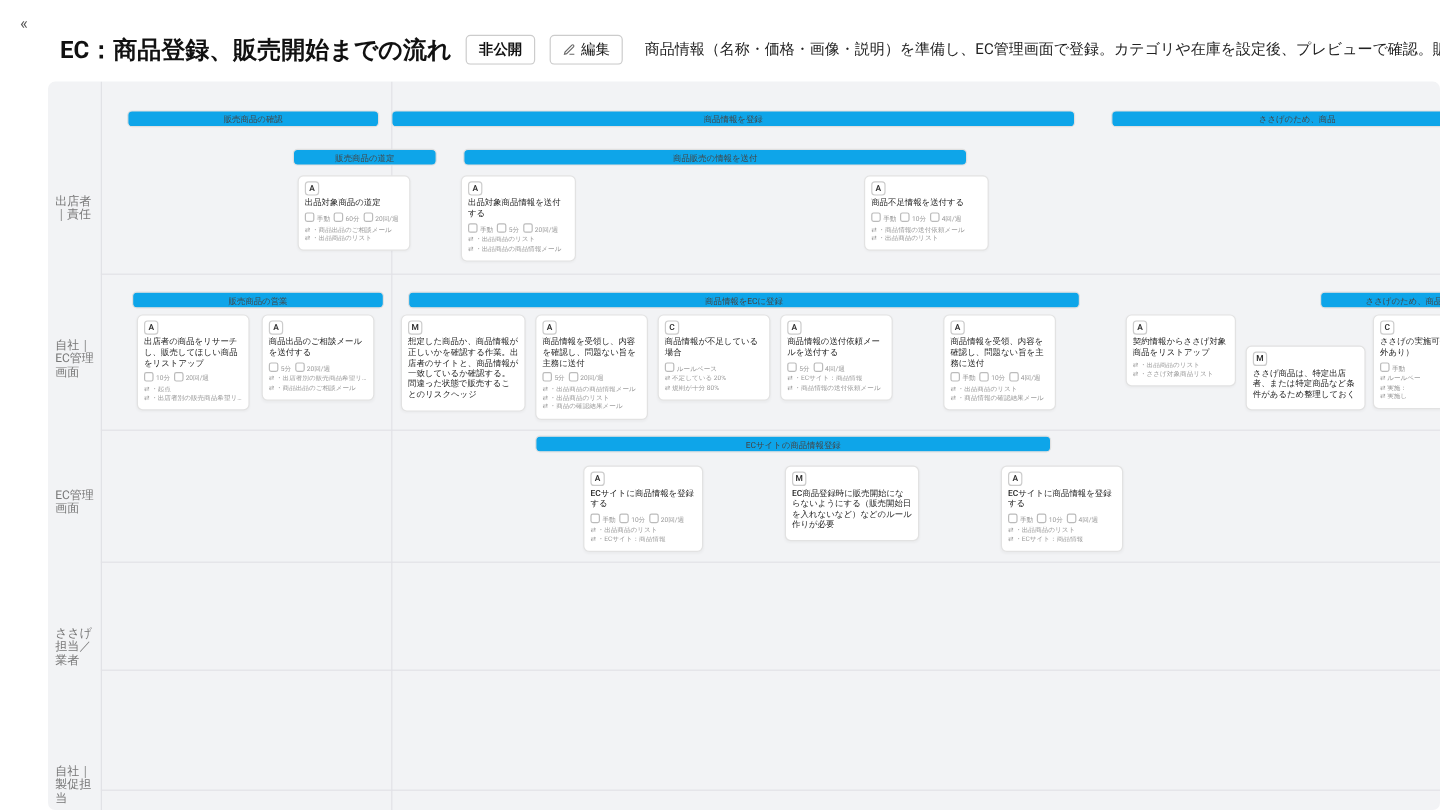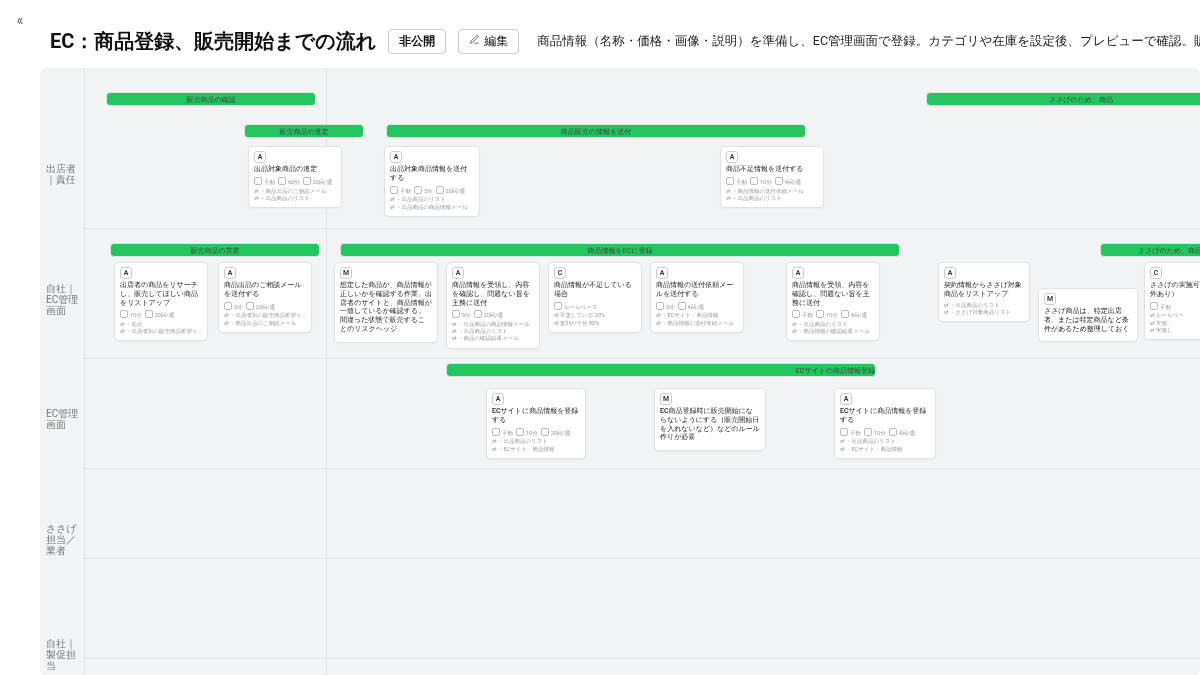--- a/index.html
+++ b/index.html
@@ -3,36 +3,36 @@
 <meta charset="utf-8">
 <style>
   * { box-sizing: border-box; margin: 0; padding: 0; }
   html, body { width: 1200px; height: 675px; overflow: hidden; font-family: -apple-system, BlinkMacSystemFont, "Segoe UI", Roboto, "Helvetica Neue", Arial, "Hiragino Kaku Gothic ProN", Meiryo, sans-serif; background: #fff; color: #111; }
   
   .collapse-btn { position: absolute; top: 10px; left: 10px; width: 20px; height: 20px; cursor: pointer; display: flex; align-items: center; justify-content: center; font-size: 14px; color: #555; }
   
   .header { position: absolute; top: 28px; left: 50px; right: 0; height: 26px; display: flex; align-items: center; gap: 12px; white-space: nowrap; overflow: hidden; }
   .header .title { font-size: 20px; font-weight: 700; }
   .header .status { font-size: 12px; font-weight: 700; border: 1px solid #ccc; border-radius: 4px; padding: 3px 10px; }
-  .header .edit-btn { font-size: 12px; border: 1px solid #ccc; border-radius: 4px; padding: 3px 10px; display: inline-flex; align-items: center; gap: 4px; cursor: pointer; }
+  .header .edit-btn { font-size: 12px; border: 1px solid #ccc; border-radius: 4px; padding: 3px 10px; display: inline-flex; align-items: flex-end; gap: 4px; cursor: pointer; }
   .header .desc { font-size: 12.5px; color: #222; margin-left: 6px; }
   
   .canvas { position: absolute; top: 68px; left: 40px; right: 0; bottom: 0; background: #f2f3f5; border-radius: 6px; overflow: hidden; }
   
   
   .lane-label { position: absolute; left: 6px; width: 36px; font-size: 10px; color: #777; line-height: 1.1; transform-origin: left top; }
   
   
   .lane-line { position: absolute; left: 44px; right: 0; height: 1px; background: #e1e2e6; }
   
   
   .vline { position: absolute; top: 0; bottom: 0; width: 1px; background: #e1e2e6; }
   
   
-  .pill { position: absolute; background: #22c55e; border: 1px solid #e0e0e0; border-radius: 4px; font-size: 7px; color: #444; text-align: center; line-height: 12px; height: 14px; padding-top: 1px; }
+  .pill { position: absolute; background: #0ea5e9; border: 1px solid #e0e0e0; border-radius: 4px; font-size: 7px; color: #444; text-align: center; line-height: 12px; height: 14px; padding-top: 1px; }
   
   
   .card { position: absolute; background: #fff; border: 1px solid #e2e2e2; border-radius: 5px; padding: 4px 5px 5px 5px; font-size: 6.5px; color: #333; line-height: 1.25; box-shadow: 0 1px 2px rgba(0,0,0,.03); }
   .card .badge { display: inline-block; border: 1px solid #ccc; border-radius: 3px; width: 12px; height: 12px; text-align: center; font-size: 7px; line-height: 10px; font-weight: 600; margin-bottom: 2px; }
   .card .title { font-size: 7px; font-weight: 500; color: #222; margin-bottom: 3px; }
   .card .meta { color: #999; font-size: 5.5px; display: flex; flex-wrap: wrap; gap: 3px; margin-bottom: 2px; }
   .card .io { color: #999; font-size: 5.5px; line-height: 1.3; overflow: hidden; }
   .card .io div { white-space: nowrap; text-overflow: ellipsis; overflow: hidden; }
   
   .meta .m-item::before { content: ""; display: inline-block; width: 6px; height: 6px; border: 1px solid #bbb; border-radius: 2px; margin-right: 2px; vertical-align: -1px; }
@@ -65,27 +65,28 @@
     <div class="lane-line" style="top: 490px;"></div>
     <div class="lane-line" style="top: 590px;"></div>
     <div class="vline" style="left: 44px;"></div>
     <div class="vline" style="left: 286px;"></div>
     <div class="lane-label" style="top: 95px;">出店者｜責任</div>
     <div class="lane-label" style="top: 215px;">自社｜EC管理画面</div>
     <div class="lane-label" style="top: 340px;">EC管理画面</div>
     <div class="lane-label" style="top: 455px;">ささげ担当／業者</div>
     <div class="lane-label" style="top: 570px;">自社｜製促担当</div>
     <div class="pill" style="left: 66px; top: 24px; width: 210px;">販売商品の確認</div>
+    <div class="pill" style="left: 286px; top: 24px; width: 570px;">商品情報を登録</div>
     <div class="pill" style="left: 886px; top: 24px; width: 310px;">ささげのため、商品</div>
     <div class="pill" style="left: 204px; top: 56px; width: 120px;">販売商品の道定</div>
     <div class="pill" style="left: 346px; top: 56px; width: 420px;">商品販売の情報を送付</div>
     <div class="pill" style="left: 70px; top: 175px; width: 210px;">販売商品の営業</div>
     <div class="pill" style="left: 300px; top: 175px; width: 560px;">商品情報をECに登録</div>
     <div class="pill" style="left: 1060px; top: 175px; width: 140px;">ささげのため、商品</div>
-    <div class="pill" style="left: 406px; top: 295px; width: 430px; text-align: right;">ECサイトの商品情報登録</div>
+    <div class="pill" style="left: 406px; top: 295px; width: 430px;">ECサイトの商品情報登録</div>
     <div class="card" style="left: 208px; top: 78px; width: 94px;"><div class="badge">A</div><div class="title">出品対象商品の道定</div><div class="meta">
         <span class="m-item">手動</span>
         <span class="m-item">60分</span>
         <span class="m-item">20回/週</span>
       </div><div class="io">
         <div>⇄ ・商品出品のご相談メール</div>
         <div>⇄ ・出品商品のリスト</div>
       </div></div>
     <div class="card" style="left: 344px; top: 78px; width: 96px;"><div class="badge">A</div><div class="title">出品対象商品情報を送付する</div><div class="meta">
         <span class="m-item">手動</span>

